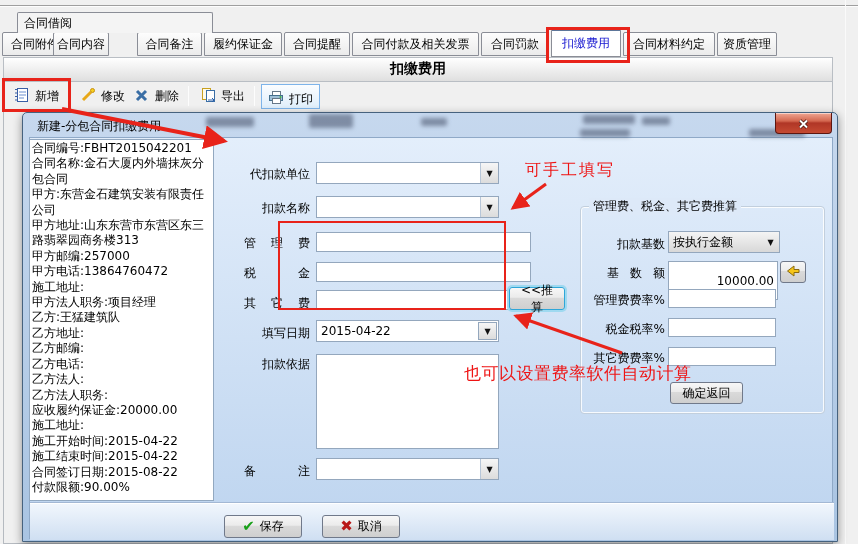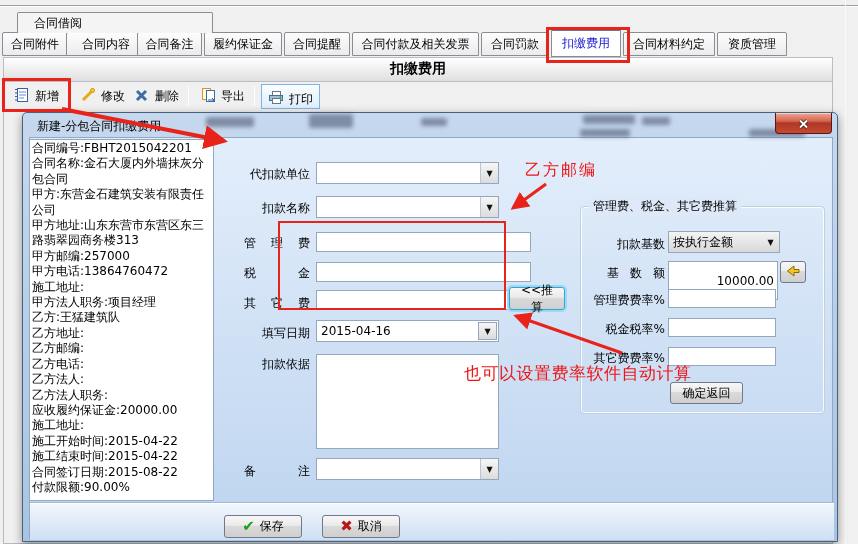--- a/index.html
+++ b/index.html
@@ -5,21 +5,21 @@
   html,body{margin:0;padding:0;}
   .screen{position:relative;width:858px;height:544px;background:#f0f0f0;
     font-family:"DejaVu Sans",sans-serif;overflow:hidden;color:#000;}
   .abs{position:absolute;box-sizing:border-box;}
   
   .topline{left:0;top:5px;width:858px;height:2px;border-top:1px solid #9f9f9f;border-bottom:1px solid #fdfdfd;}
   .vline-right{left:845px;top:0;width:1px;height:544px;background:#bdbdbd;border-right:1px solid #fafafa;}
   
   .toptab{left:17px;top:12px;width:196px;height:21px;background:#f4f4f4;
     border:1px solid #8a8d96;border-bottom:none;border-radius:2px 2px 0 0;
-    font-size:12px;line-height:20px;padding-left:16px;z-index:2;}
+    font-size:12px;line-height:20px;padding-left:6px;z-index:2;}
   .tab{top:32px;height:24px;background:linear-gradient(#fdfdfd,#ebebeb);
     border:1px solid #8a8d96;border-radius:2px 2px 0 0;font-size:12px;
     line-height:22px;text-align:center;z-index:1;}
   .tab.sel{top:28px;height:29px;background:#fff;color:#1515d0;
     border-top:3px solid #5d7699;line-height:24px;z-index:3;}
   
   .cpanel{left:3px;top:57px;width:830px;height:487px;background:#f0f0f0;border:1px solid #b5bac0;}
   .hstrip{left:3px;top:57px;width:830px;height:25px;background:linear-gradient(#ffffff,#dfdfdf);
     border:1px solid #b9bec4;}
   .ptitle{left:3px;top:60px;width:830px;text-align:center;font-size:14px;font-weight:bold;}
@@ -77,29 +77,29 @@
 <body>
 
 <div class="screen">
 
   <div class="abs topline"></div>
   <div class="abs vline-right"></div>
 
   <div class="abs toptab">合同借阅</div>
 
   <div class="abs tab" style="left:2px;width:66px">合同附件</div>
-  <div class="abs tab" style="left:66px;width:80px">合同内容</div>
+  <div class="abs tab" style="left:53px;width:56px">合同内容</div>
   <div class="abs tab" style="left:137px;width:65px">合同备注</div>
   <div class="abs tab" style="left:204px;width:78px">履约保证金</div>
   <div class="abs tab" style="left:284px;width:66px">合同提醒</div>
   <div class="abs tab" style="left:352px;width:127px">合同付款及相关发票</div>
   <div class="abs tab" style="left:481px;width:68px">合同罚款</div>
   <div class="abs tab sel" style="left:551px;width:70px">扣缴费用</div>
   <div class="abs tab" style="left:623px;width:92px">合同材料约定</div>
-  <div class="abs tab" style="left:717px;width:70px">资质管理</div>
+  <div class="abs tab" style="left:717px;width:60px">资质管理</div>
 
   <div class="abs cpanel"></div>
   <div class="abs hstrip"></div>
   <div class="abs ptitle">扣缴费用</div>
 
   <button class="abs tbtn" style="left:8px">
     <span><svg width="16" height="16">
           <rect x="3.5" y="1.5" width="10" height="13" fill="#fff" stroke="#3a5fa5"></rect>
           <line x1="5" y1="5" x2="12" y2="5" stroke="#6a8fd0"></line>
           <line x1="5" y1="8" x2="12" y2="8" stroke="#6a8fd0"></line>
@@ -203,21 +203,21 @@
       <div class="abs combo" style="left:286px;top:58px;width:183px">
         <span class="cval"></span>
         <span class="carrow">▼</span>
       </div>
       <input class="abs tin" style="left: 286px; top: 94px; width: 215px;">
       <input class="abs tin" style="left: 286px; top: 124px; width: 215px;">
       <input class="abs tin" style="left: 286px; top: 152px; width: 215px;">
       <button class="abs wbtn glow" style="left:479px;top:149px;width:56px;height:23px">&lt;&lt;推算</button>
 
       <div class="abs combo" style="left:286px;top:182px;width:183px">
-        <span class="cval">2015-04-16</span>
+        <span class="cval">2015-04-22</span>
         <span class="carrow" style="border:1px solid #94a7bd;margin:1px">▼</span>
       </div>
       <textarea class="abs tarea" style="left: 286px; top: 216px; width: 183px; height: 95px;"></textarea>
       <div class="abs combo" style="left:286px;top:320px;width:183px">
         <span class="cval"></span>
         <span class="carrow">▼</span>
       </div>
 
       <div class="abs grp">
         <span class="grp-title">管理费、税金、其它费推算</span>
@@ -263,16 +263,16 @@
     <defs>
       <marker id="ah" markerWidth="7" markerHeight="7" refX="5" refY="3" orient="auto">
         <path d="M0 0 L6 3 L0 6 Z" fill="#e8231a"></path>
       </marker>
     </defs>
     <line x1="62" y1="109" x2="224" y2="141" stroke="#e8231a" stroke-width="4" marker-end="url(#ah)"></line>
     <line x1="546" y1="184" x2="513" y2="208" stroke="#e8231a" stroke-width="3" marker-end="url(#ah)"></line>
     <line x1="622" y1="353" x2="516" y2="316" stroke="#e8231a" stroke-width="3" marker-end="url(#ah)"></line>
   </svg>
 
-  <div class="abs rnote" style="left:525px;top:160px;font-size:16px;letter-spacing:2px">乙方邮编</div>
+  <div class="abs rnote" style="left:525px;top:160px;font-size:16px;letter-spacing:2px">可手工填写</div>
   <div class="abs rnote" style="left:464px;top:362px;font-size:17px;letter-spacing:0.5px">也可以设置费率软件自动计算</div>
 
 </div>
 
 </body></html>

